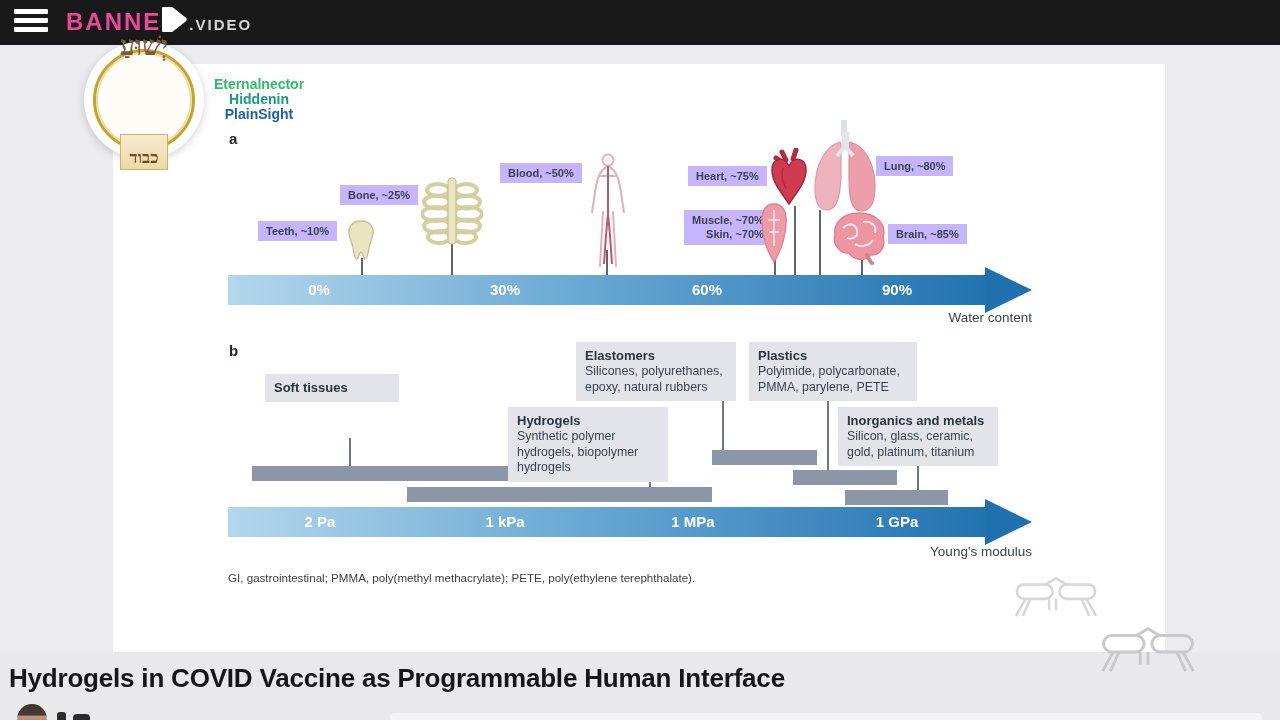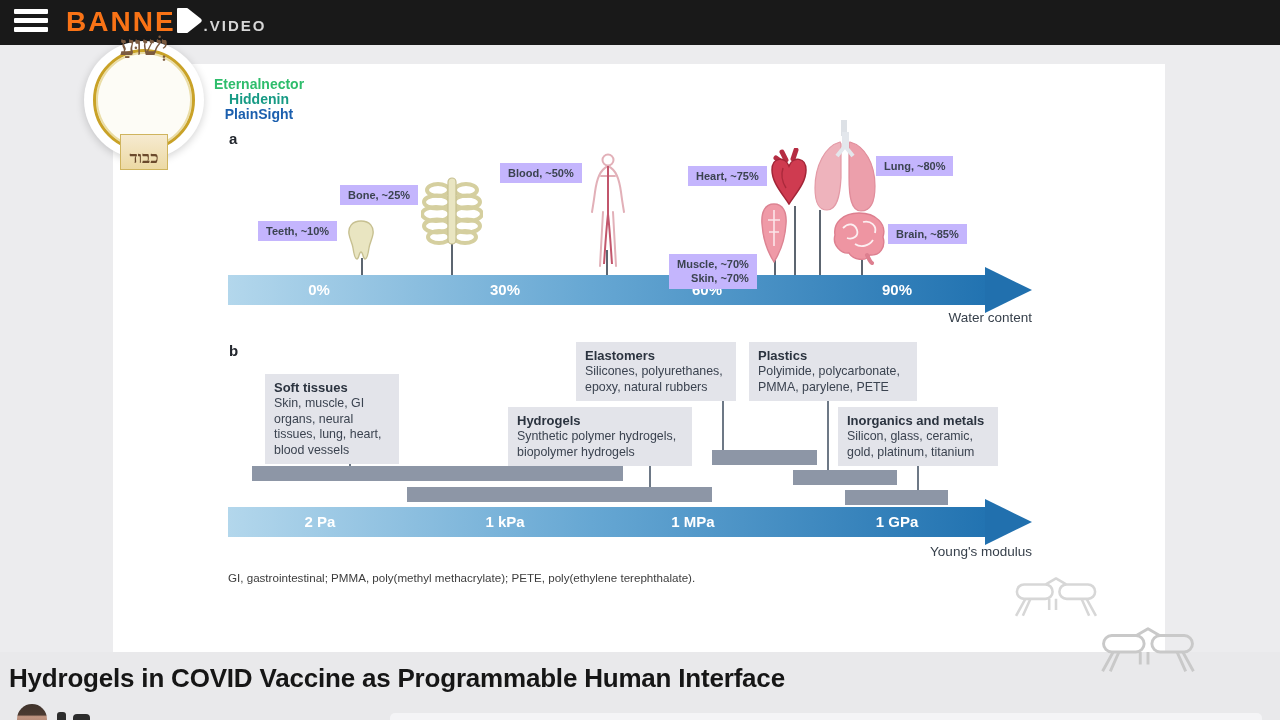--- a/index.html
+++ b/index.html
@@ -4,21 +4,21 @@
 <style>
   * { margin:0; padding:0; box-sizing:border-box; }
   html,body { width:1280px; height:720px; overflow:hidden; }
   body { font-family:"Liberation Sans", sans-serif; background:#ececee; position:relative; }
 
   
   #topbar { position:absolute; left:0; top:0; width:1280px; height:45px; background:#191919; z-index:40; }
   #hamburger { position:absolute; left:14px; top:9px; width:34px; height:26px; cursor:pointer; }
   #hamburger span { display:block; width:34px; height:5px; background:#fff; border-radius:1px; margin-bottom:4px; }
   #brand { position:absolute; left:66px; top:6px; display:flex; align-items:center; cursor:pointer; }
-  #brand .brand-main { color:#f97316; font-weight:bold; font-size:28px; letter-spacing:2px; }
+  #brand .brand-main { color:#ec4899; font-weight:bold; font-size:24px; letter-spacing:2px; }
   #brand .brand-d { margin-left:1px; margin-right:2px; }
   #brand .brand-suffix { color:#d6d6d6; font-weight:600; font-size:15px; letter-spacing:2px; margin-top:6px; }
 
   
   #figure-panel { position:absolute; left:113px; top:64px; width:1052px; height:588px; background:#ffffff; z-index:5; }
   .section-label { position:absolute; font-weight:bold; font-size:15px; color:#23272e; }
 
   .tag { position:absolute; background:#c4b5fd; color:#3b4350; font-size:11px; font-weight:bold;
          padding:3px 8px; white-space:nowrap; line-height:1.3; z-index:3; }
   .tag.two-line { text-align:right; }
@@ -107,21 +107,21 @@
   <div class="stem" style="left:493px; top:186px; height:26px;"></div>
   <div class="stem" style="left:661px; top:194px; height:18px;"></div>
   <div class="stem" style="left:681px; top:142px; height:70px;"></div>
   <div class="stem" style="left:706px; top:146px; height:66px;"></div>
   <div class="stem" style="left:748px; top:196px; height:16px;"></div>
   <div class="stem" style="left:728px; top:56px; height:16px; width:6px; background:#dde1e6;"></div>
 
   <div class="tag" style="left:145px; top:157px;">Teeth, ~10%</div>
   <div class="tag" style="left:227px; top:121px;">Bone, ~25%</div>
   <div class="tag" style="left:387px; top:99px;">Blood, ~50%</div>
-  <div class="tag two-line" style="left:556px; top:146px;margin-top:44px;">
+  <div class="tag two-line" style="left:571px; top:146px;">
     <span>Muscle, ~70%</span><br>
     <span>Skin, ~70%</span>
   </div>
   <div class="tag" style="left:575px; top:102px;">Heart, ~75%</div>
   <div class="tag" style="left:763px; top:92px;">Lung, ~80%</div>
   <div class="tag" style="left:775px; top:160px;">Brain, ~85%</div>
 
   <span class="organ" style="left:230px; top:154px;">
     <svg width="36" height="44" viewBox="0 0 36 44">
       <path d="M18 3 C9 3 5 9 6 16 C7 22 9 24 10 30 C11 37 12 41 14 41 C16 41 16 34 18 34 C20 34 20 41 22 41 C24 41 25 37 26 30 C27 24 29 22 30 16 C31 9 27 3 18 3 Z" fill="#e9e5c1" stroke="#c7c091" stroke-width="1.4"></path>
@@ -209,23 +209,22 @@
   <div class="conn" style="left:804px; top:396px; height:31px;"></div>
 
   <div class="bar" style="left:139px; top:402px; width:371px;"></div>
   <div class="bar" style="left:294px; top:423px; width:305px;"></div>
   <div class="bar" style="left:599px; top:386px; width:105px;"></div>
   <div class="bar" style="left:680px; top:406px; width:104px;"></div>
   <div class="bar" style="left:732px; top:426px; width:103px;"></div>
 
   <div class="mbox" style="left:152px; top:310px; width:134px;">
     <div class="mbox-title">Soft tissues</div>
-    <div>Skin, muscle, GI organs, neural tissues, lung, heart, blood vessels</div>
-  </div>
-  <div class="mbox" style="left:395px; top:343px; width:184px;">
+  </div>
+  <div class="mbox" style="left:395px; top:343px; width:160px;">
     <div class="mbox-title">Hydrogels</div>
     <div>Synthetic polymer hydrogels, biopolymer hydrogels</div>
   </div>
   <div class="mbox" style="left:463px; top:278px; width:160px;">
     <div class="mbox-title">Elastomers</div>
     <div>Silicones, polyurethanes, epoxy, natural rubbers</div>
   </div>
   <div class="mbox" style="left:636px; top:278px; width:168px;">
     <div class="mbox-title">Plastics</div>
     <div>Polyimide, polycarbonate, PMMA, parylene, PETE</div>

